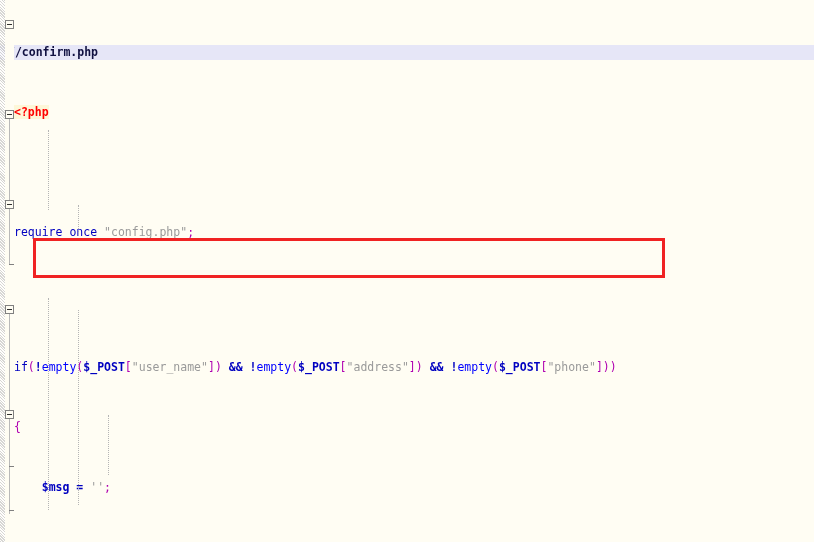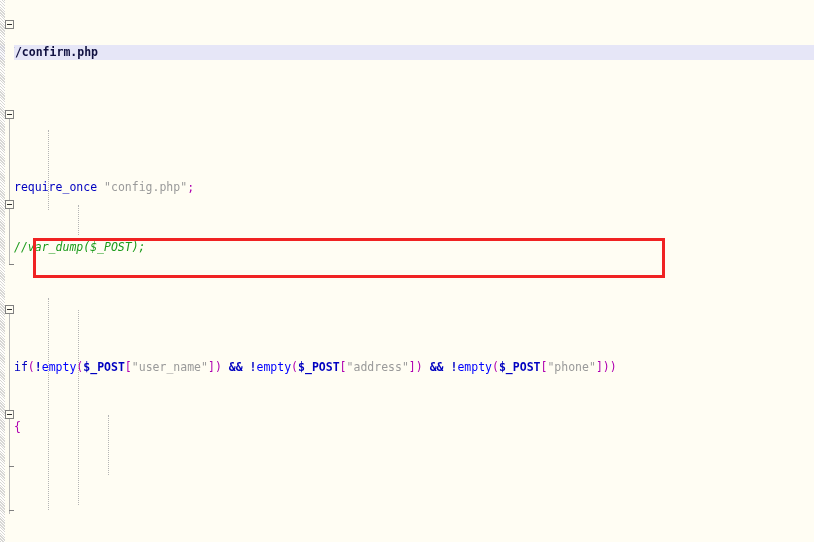--- a/index.html
+++ b/index.html
@@ -122,33 +122,34 @@
   <div class="fold-vert" style="top:314px;height:200px;"></div>
   <div class="fold" style="top:410px;"></div>
   <div class="fold-vert" style="top:419px;height:47px;"></div>
   <div class="fold-line" style="top:466px;"></div>
   <div class="fold-line" style="top:510px;"></div>
 
   <div class="code">
 
     <div class="ln ln-first"><span class="cmt-hdr">//confirm.php</span></div>
 
+    <div class="ln"><span class="php">&lt;?php</span></div>
 
     <div class="ln">&nbsp;</div>
 
     <div class="ln"><span class="kw">require_once</span> <span class="str">"config.php"</span><span class="punc">;</span></div>
 
-    <div class="ln"><span class="cmt">//var_dump($_POST);</span></div>
 
     <div class="ln">&nbsp;</div>
 
     <div class="ln"><span class="kw">if</span><span class="punc">(</span><span class="op">!</span><span class="fn">empty</span><span class="punc">(</span><span class="var">$_POST</span><span class="punc">[</span><span class="str">"user_name"</span><span class="punc">])</span> <span class="op">&amp;&amp;</span> <span class="op">!</span><span class="fn">empty</span><span class="punc">(</span><span class="var">$_POST</span><span class="punc">[</span><span class="str">"address"</span><span class="punc">])</span> <span class="op">&amp;&amp;</span> <span class="op">!</span><span class="fn">empty</span><span class="punc">(</span><span class="var">$_POST</span><span class="punc">[</span><span class="str">"phone"</span><span class="punc">]))</span></div>
 
     <div class="ln"><span class="punc">{</span></div>
 
+    <div class="ln">    <span class="var">$msg</span> <span class="op">=</span> <span class="str">''</span><span class="punc">;</span></div>
 
     
 
     
 
     
 
     
 
     

